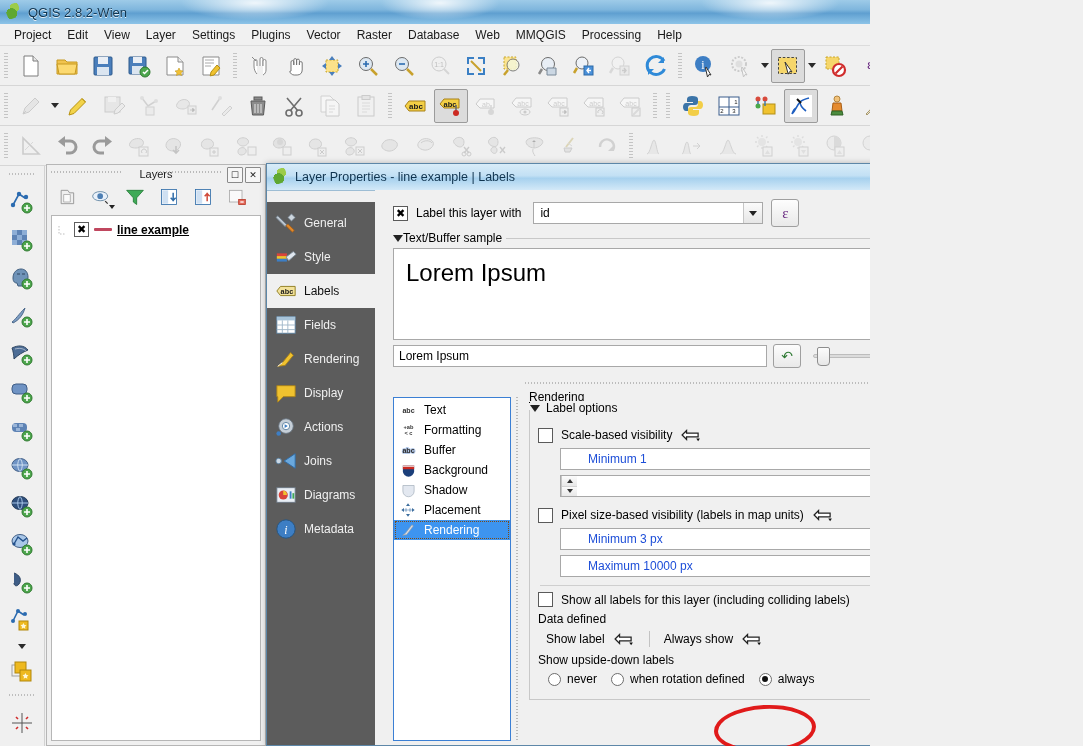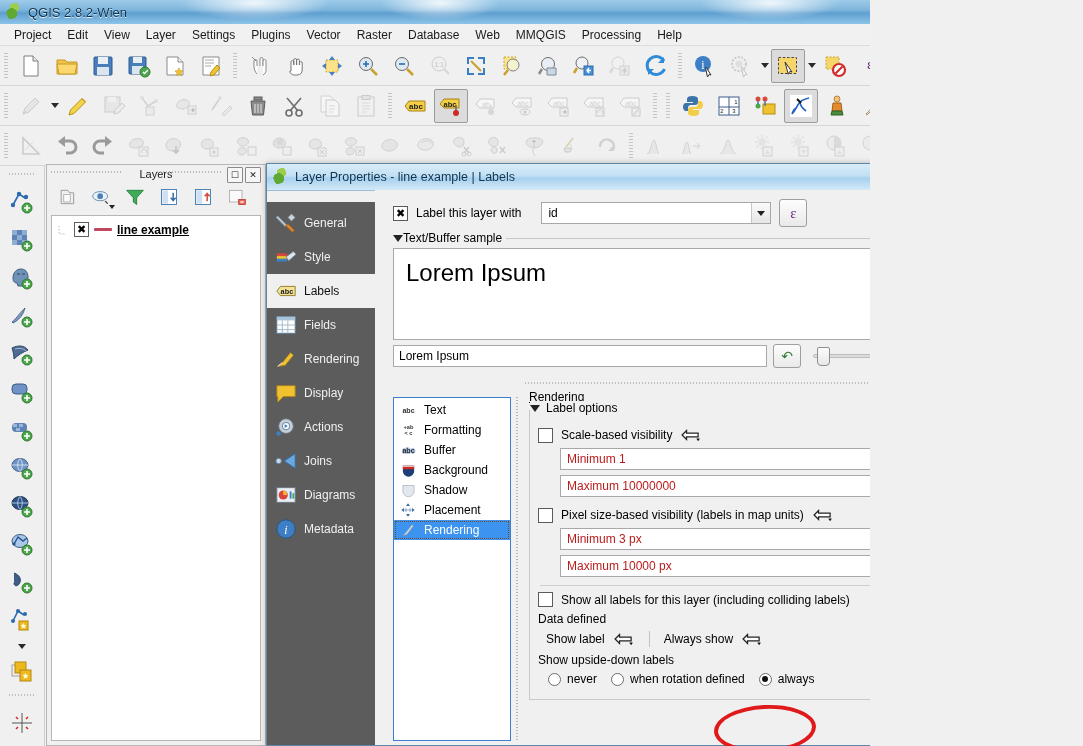--- a/index.html
+++ b/index.html
@@ -281,21 +281,21 @@
   .group-head{
     position:absolute;left:0;top:-9px;display:flex;align-items:center;gap:6px;font-size:12px;background:#f0f0f0;
     padding-right:6px;
   }
 
   .opt-row{display:flex;align-items:center;gap:8px;margin:5px 0;font-size:12px;}
   .spin{
     flex:1 1 auto;height:22px;background:#fff;border:1px solid #a8a8a8;display:flex;align-items:center;
     box-sizing:border-box;
   }
-  .spin .v{flex:1 1 auto;padding-left:6px;color:#b91c1c;font-size:12px;}
+  .spin .v{flex:1 1 auto;padding-left:6px;color:#1d4ed8;font-size:12px;margin-left:21px;}
   .spin .btns{width:15px;height:100%;display:flex;flex-direction:column;border-left:1px solid #c6c6c6;flex:0 0 auto;}
   .spin .btns b{
     flex:1 1 50%;background:linear-gradient(to bottom,#fbfbfb,#e8e8e8);
     display:flex;align-items:center;justify-content:center;border-bottom:1px solid #d4d4d4;
   }
   .spin .btns b:last-child{border-bottom:none;}
   .spin .btns i{width:0;height:0;border-left:3px solid transparent;border-right:3px solid transparent;}
   .spin .btns b.u i{border-bottom:4px solid #333;}
   .spin .btns b.d i{border-top:4px solid #333;}
   .indent{margin-left:22px;}
@@ -1320,21 +1320,21 @@
           </span>
           <span>Metadata</span>
         </div>
       </div>
 
       <div class="content-col">
 
         <div class="row-labelwith">
           <span class="chk">✖</span>
           <span>Label this layer with</span>
-          <span class="combo" style="width:230px;margin-left:12px;">
+          <span class="combo" style="width:230px;margin-left:4px;">
             <span class="val">id</span>
             <span class="drop">
                 <i></i>
               </span>
           </span>
           <span class="btn-eps">ε</span>
         </div>
         <div class="btn-style">
           <svg width="19" height="19" viewBox="0 0 24 24">
               <path d="M9 2l7 7-7 7-7-7z" fill="#4a7fbf"></path>
@@ -1482,21 +1482,20 @@
                   </span>
               </span>
               <span class="dd-icon">
                 <svg width="22" height="16" viewBox="0 0 24 18">
                     <path d="M2 9l5-5v3h13v4H7v3z" fill="#fff" stroke="#888" stroke-width="1.4"></path>
                   </svg>
               </span>
             </div>
             <div class="opt-row indent">
               <span class="spin">
-                <span class="v">Maximum 10000000</span>
                 <span class="btns">
                     <b class="u">
                       <i></i>
                     </b>
                     <b class="d">
                       <i></i>
                     </b>
                   </span>
               </span>
               <span class="dd-icon">

